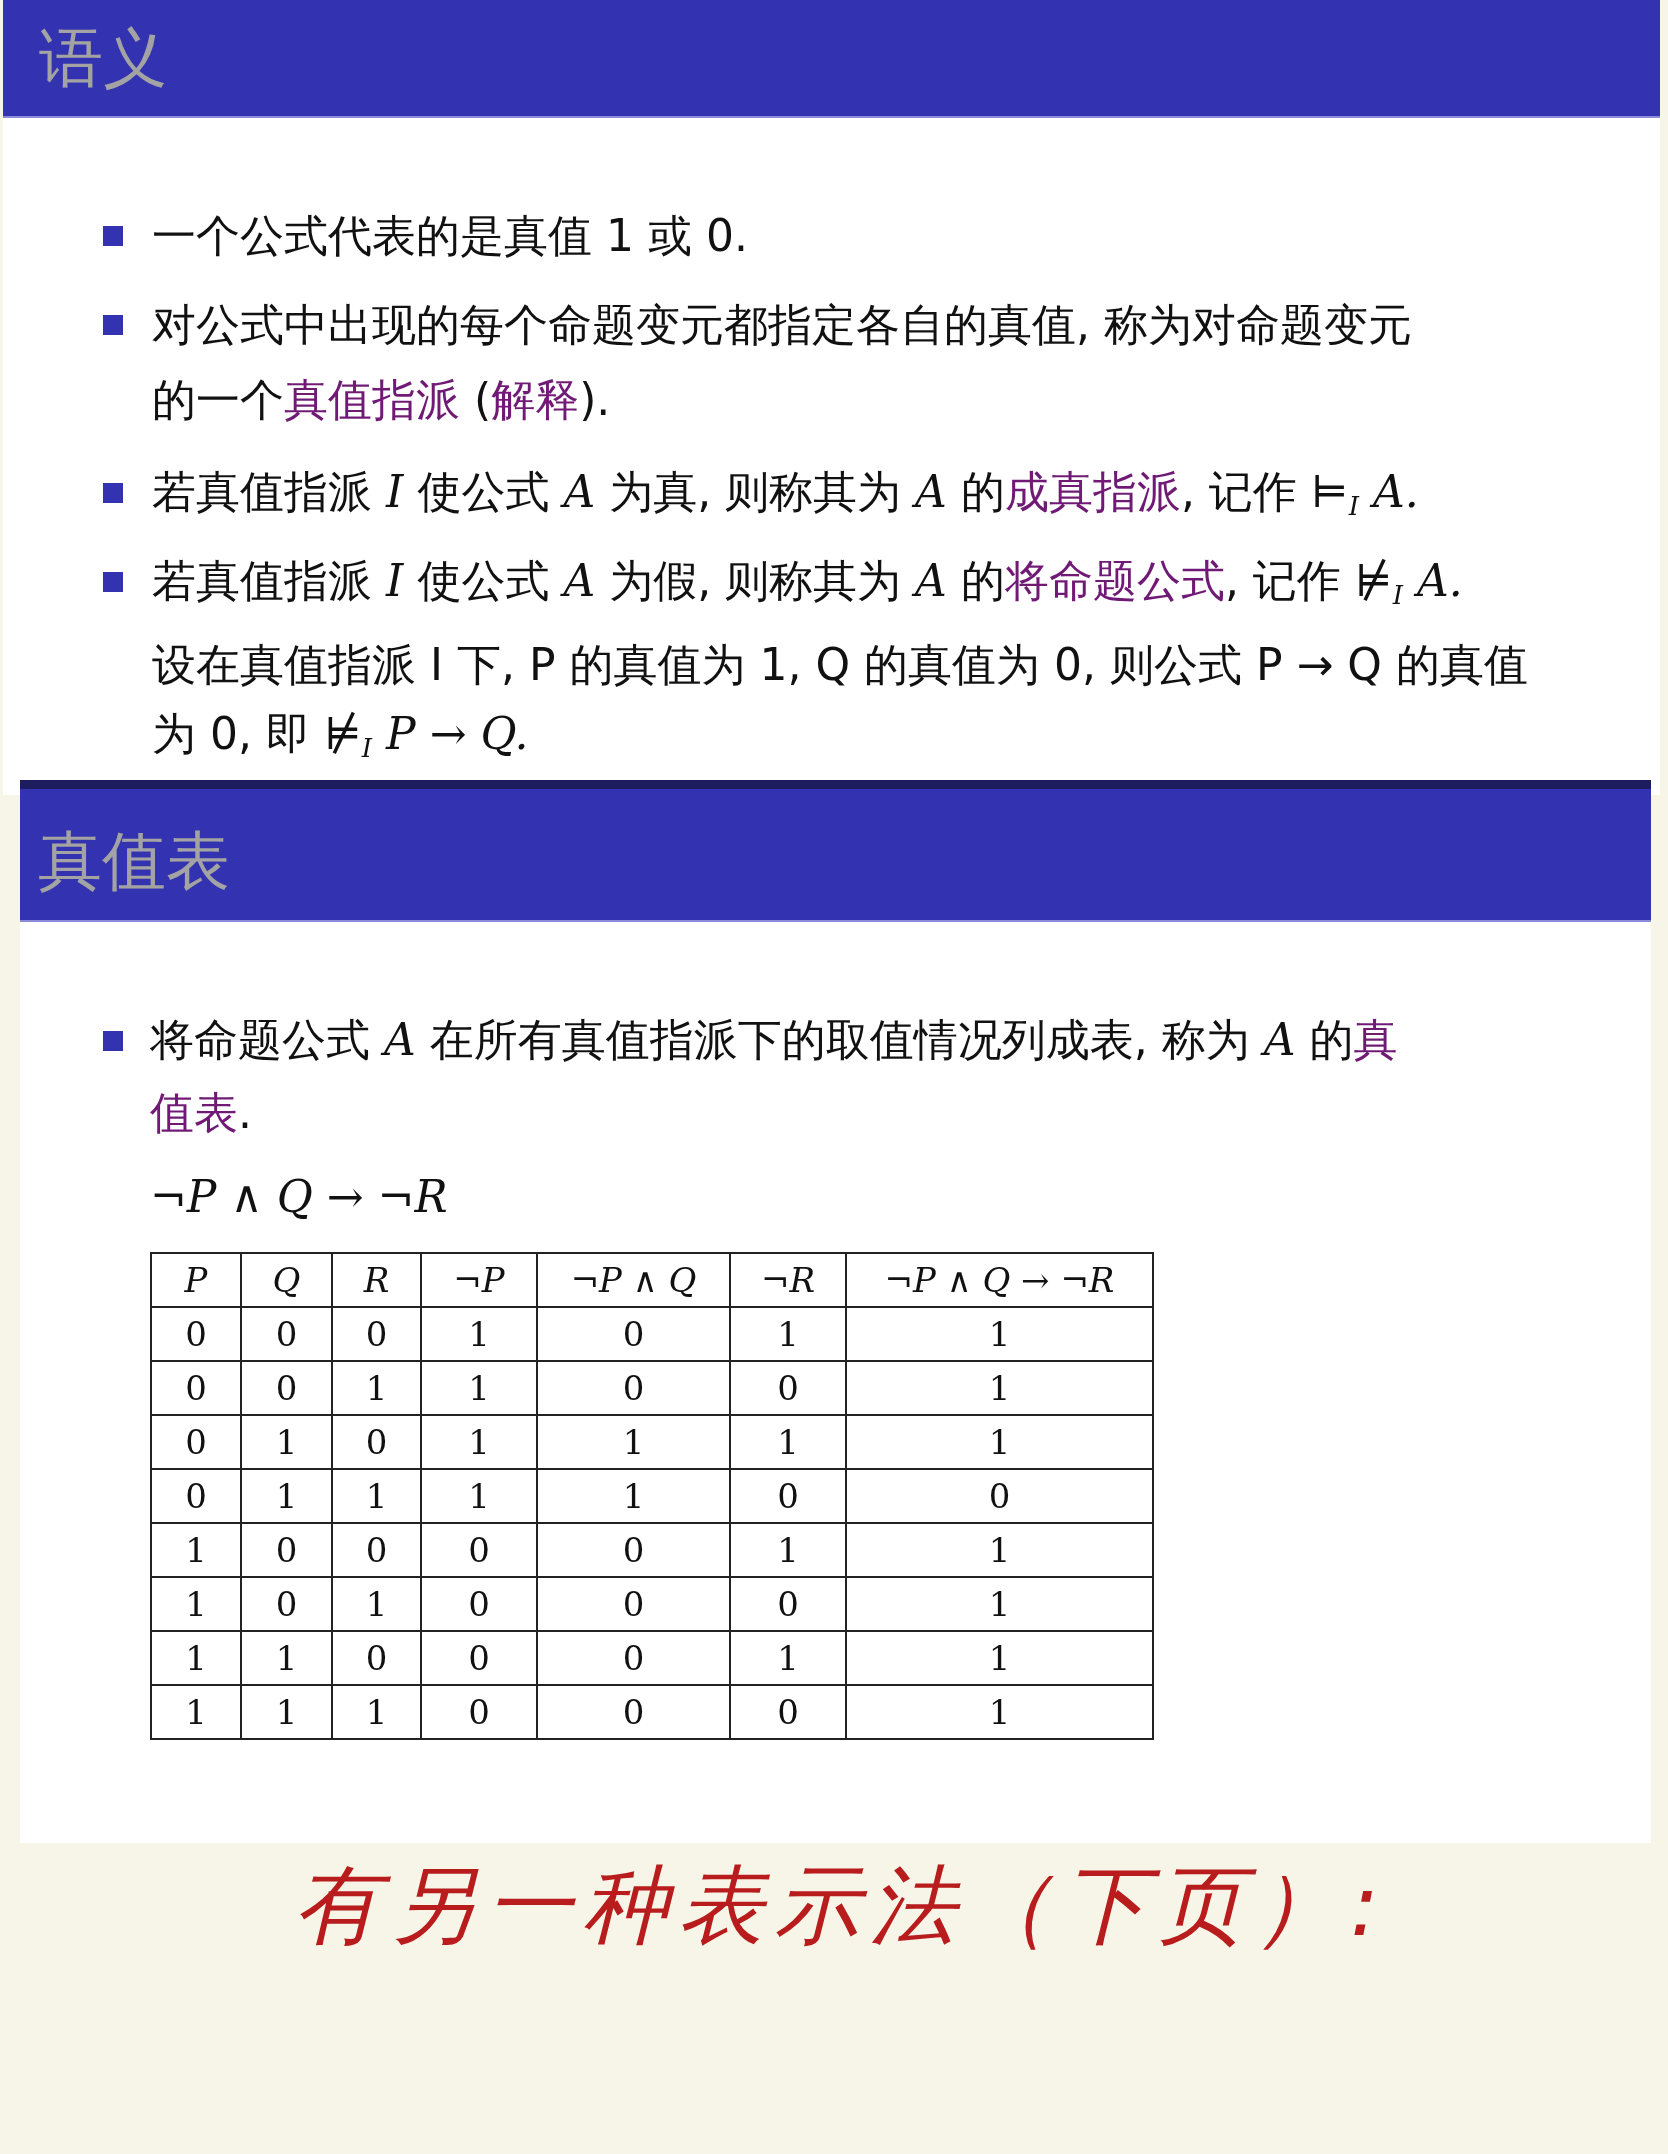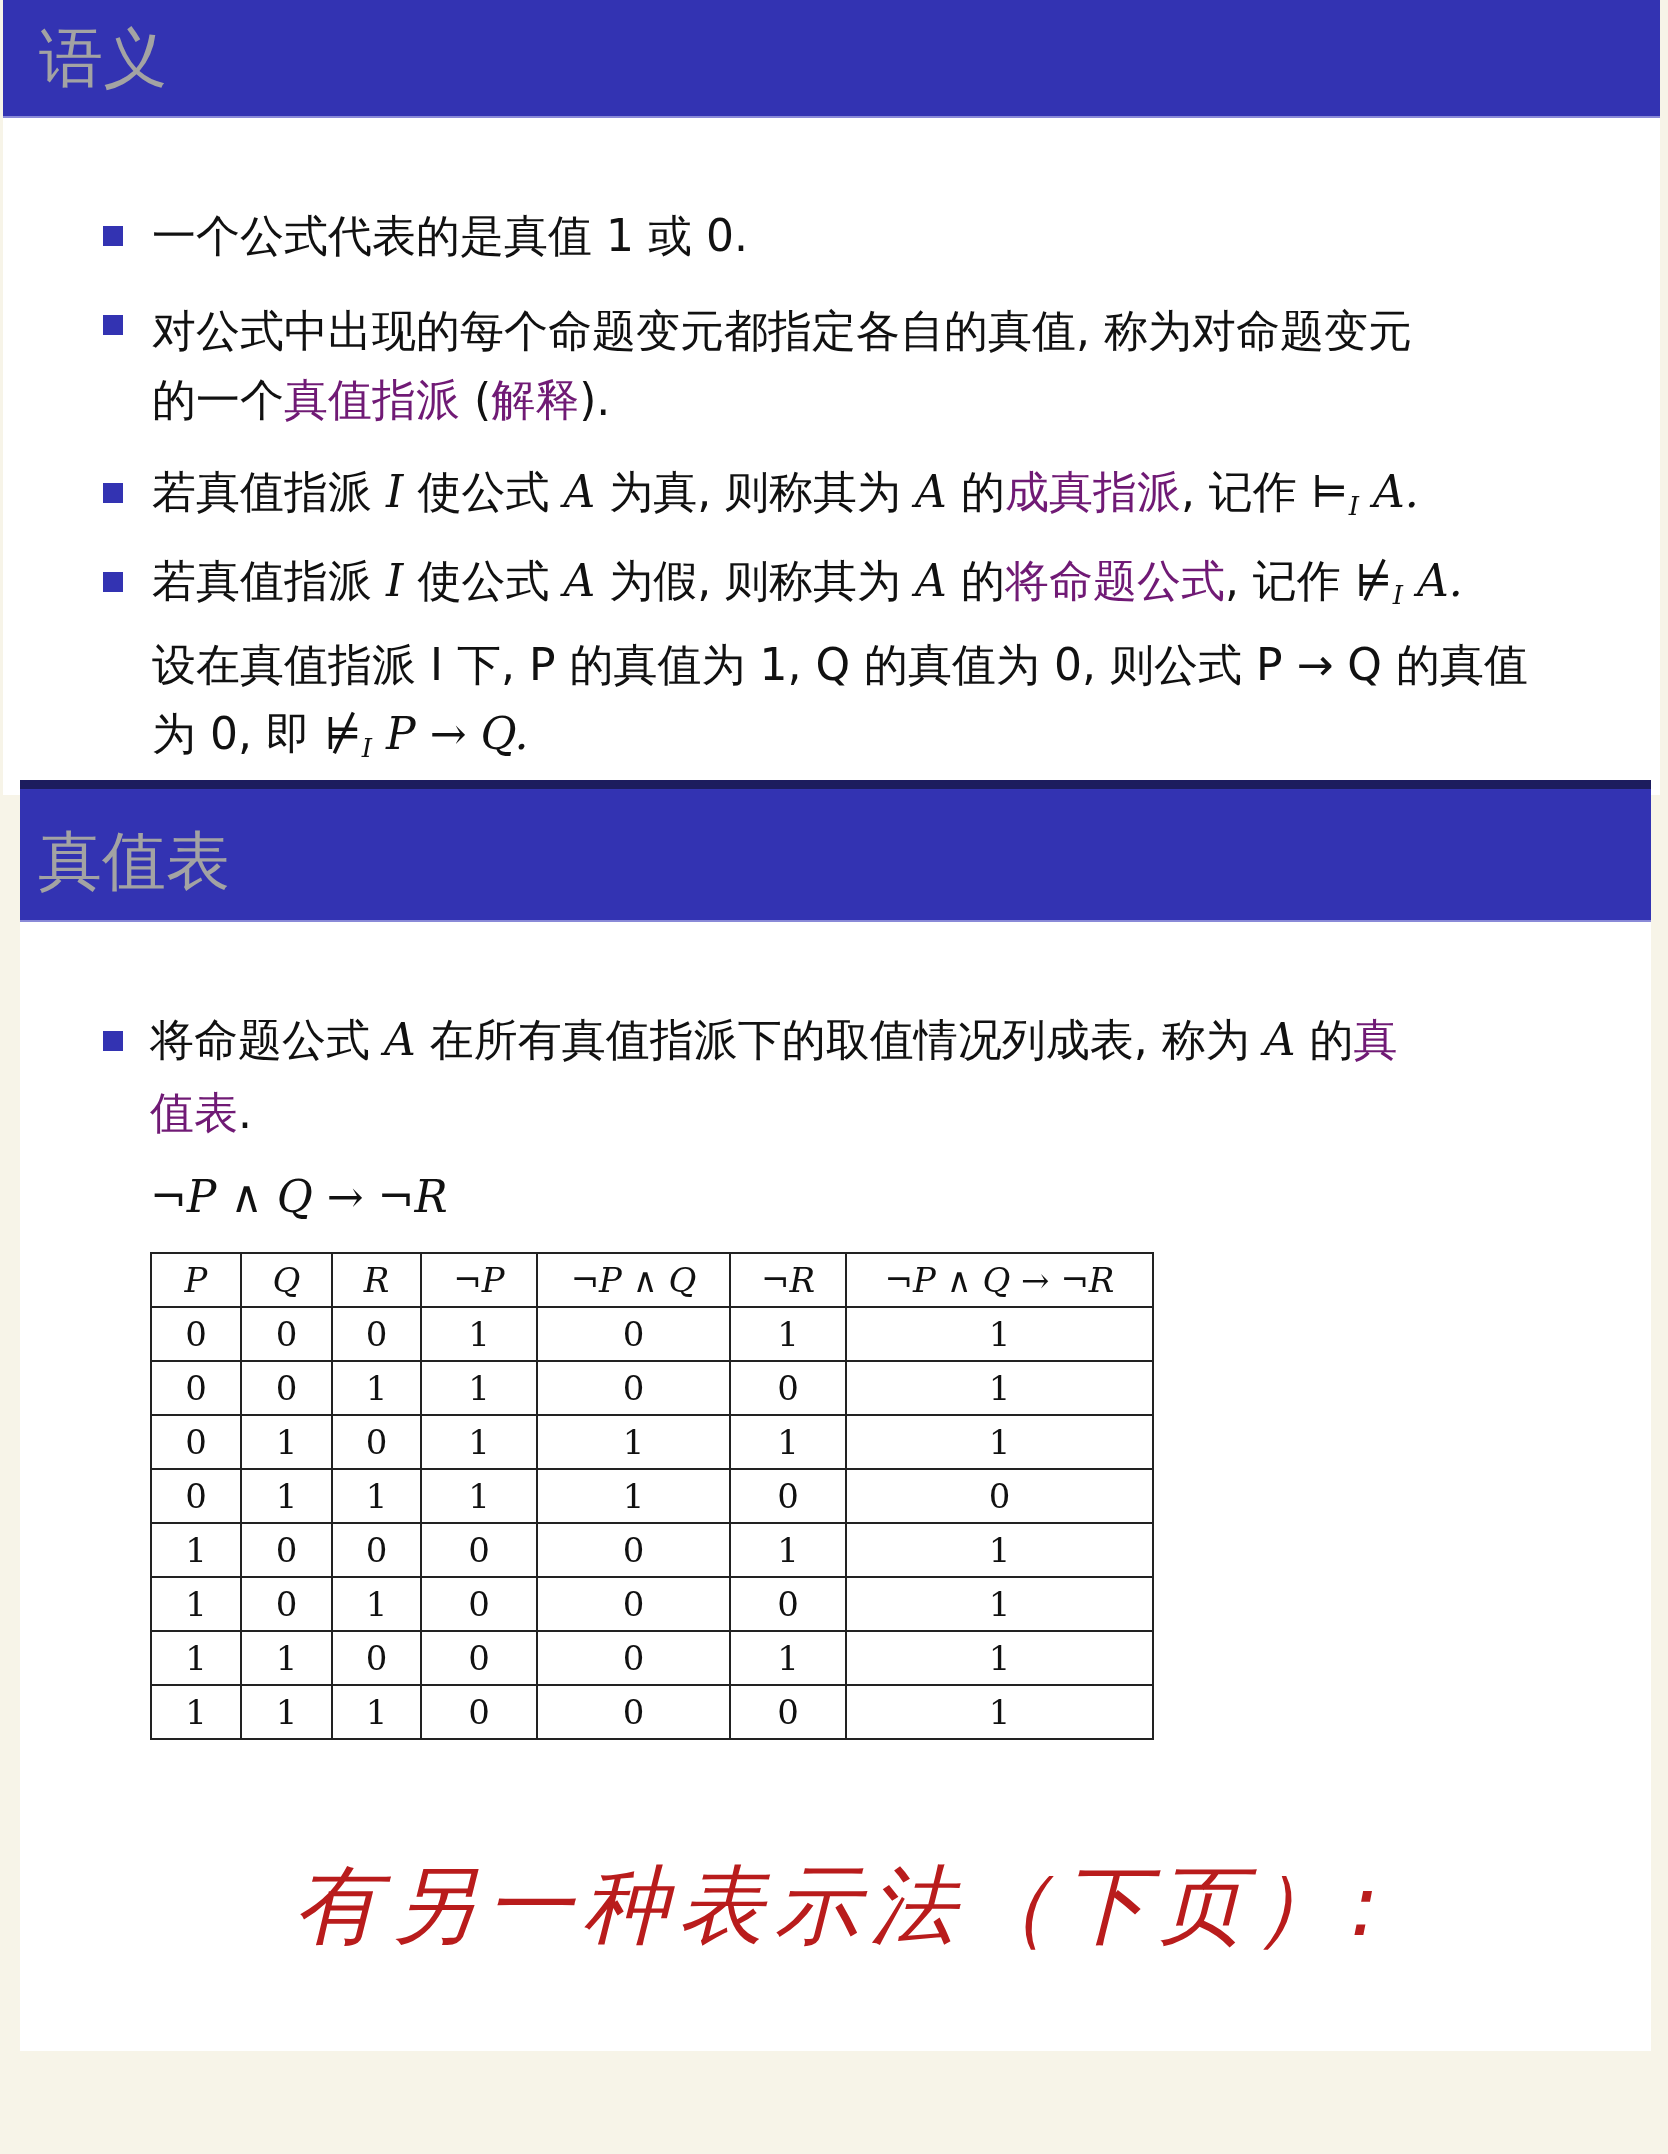--- a/index.html
+++ b/index.html
@@ -4,21 +4,21 @@
 <style>
   html, body { margin: 0; padding: 0; }
   body {
     width: 1668px; height: 2154px; position: relative; overflow: hidden;
     background: #f7f4e8;
     font-family: "DejaVu Serif", "Liberation Serif", serif;
     color: #111;
   }
   .panel { position: absolute; background: #ffffff; }
   #panel1 { left: 3px; top: 0; width: 1657px; height: 795px; }
-  #panel2 { left: 20px; top: 780px; width: 1631px; height: 1271px; }
+  #panel2 { left: 20px; top: 780px; width: 1631px; height: 1063px; }
   .hdr {
     position: absolute; left: 0; right: 0; background: #3333b2;
     border-bottom: 2px solid #8a8ad8; color: #a3a3a3;
   }
   #panel1 .hdr { top: 0; height: 116px; }
   #panel2 .topstrip { position: absolute; left: 0; right: 0; top: 0; height: 9px; background: #1c1c5e; }
   #panel2 .hdr { top: 9px; height: 131px; }
   .hdr-title {
     position: absolute; left: 36px; font-size: 64px; line-height: 1;
     font-family: "DejaVu Sans", "Liberation Sans", sans-serif; font-weight: normal;
@@ -58,21 +58,21 @@
 
 <div id="panel1" class="panel">
   <div class="hdr">
     <div class="hdr-title">语义</div>
   </div>
 
   <div class="bullet" style="left:100px; top:226px;"></div>
   <div class="line" style="left:149px; top:214px;">一个公式代表的是真值 1 或 0.</div>
 
   <div class="bullet" style="left:100px; top:315px;"></div>
-  <div class="line" style="left:149px; top:303px;margin-top:6px;">对公式中出现的每个命题变元都指定各自的真值, 称为对命题变元</div>
+  <div class="line" style="left:149px; top:303px;">对公式中出现的每个命题变元都指定各自的真值, 称为对命题变元</div>
   <div class="line" style="left:149px; top:378px;">
     <span>的一个</span><span class="blue">真值指派</span><span> (</span><span class="blue">解释</span><span>).</span>
   </div>
 
   <div class="bullet" style="left:100px; top:483px;"></div>
   <div class="line" style="left:149px; top:470px;">
     <span>若真值指派 </span><span class="m">I</span><span> 使公式 </span><span class="m">A</span><span> 为真, 则称其为 </span><span class="m">A</span><span> 的</span><span class="blue">成真指派</span><span>, 记作 </span><span class="mr">⊨</span><sub>I</sub><span class="m"> A.</span>
   </div>
 
   <div class="bullet" style="left:100px; top:572px;"></div>

